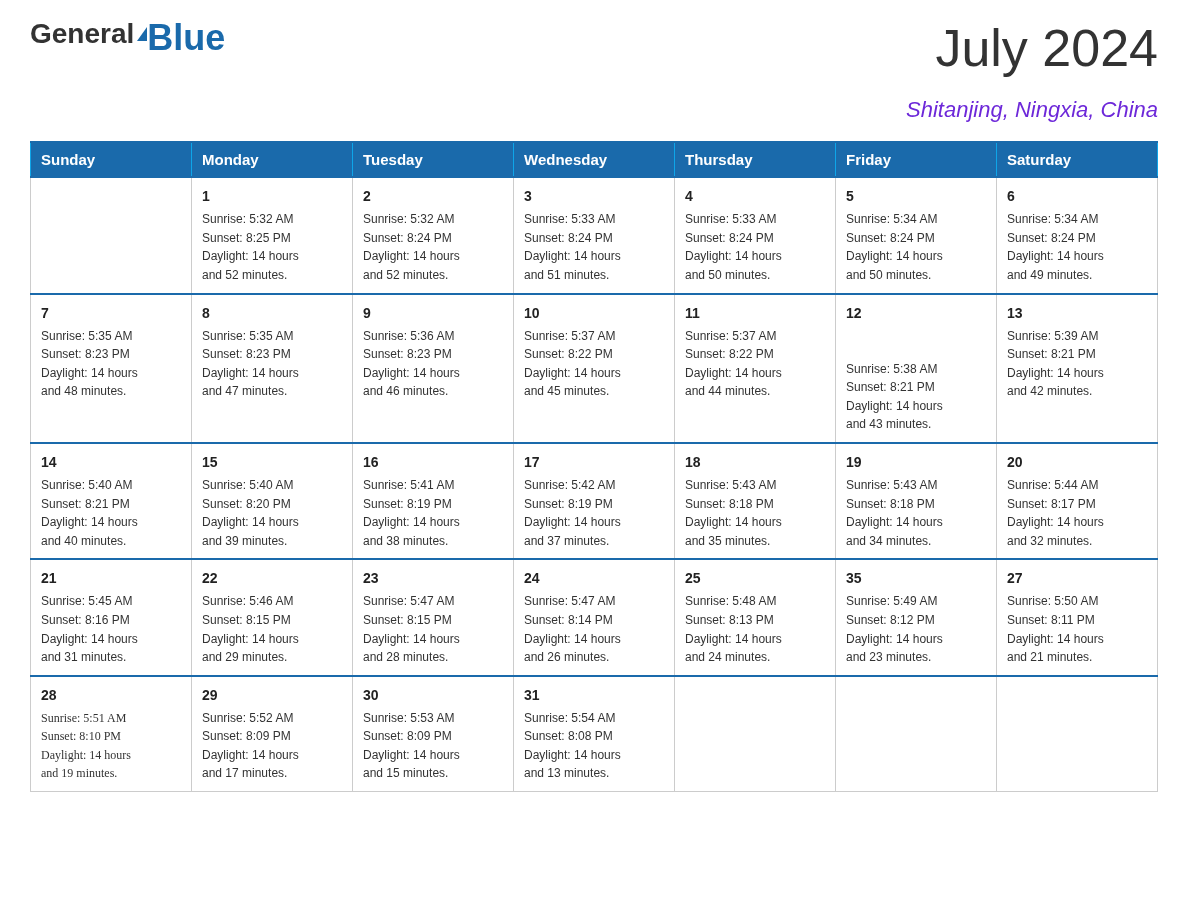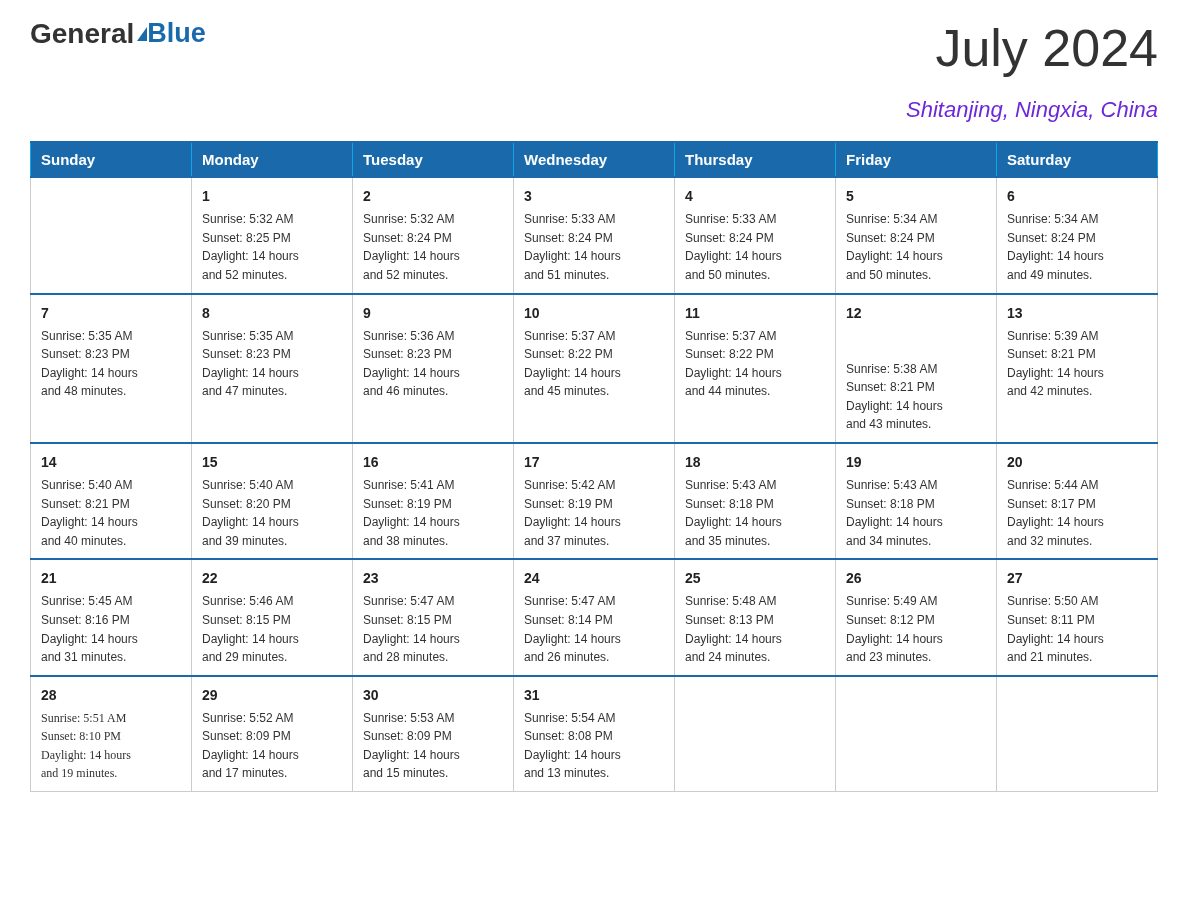--- a/index.html
+++ b/index.html
@@ -22,21 +22,21 @@
       flex-direction: row;
       align-items: flex-start;
     }
     .logo-general {
       font-size: 28px;
       font-weight: bold;
       color: #333;
       line-height: 1;
     }
     .logo-blue {
-      font-size: 27px;
+      font-size: 36px;
       font-weight: bold;
       color: #1a6aab;
       line-height: 1;
     }
     .logo-triangle {
       display: inline-block;
       width: 0;
       height: 0;
       border-left: 10px solid transparent;
       border-bottom: 14px solid #1a6aab;
@@ -306,21 +306,21 @@
 and 26 minutes.</div>
         </td>
         <td>
           <div class="day-number">25</div>
           <div class="day-info" style="white-space: pre-line;">Sunrise: 5:48 AM
 Sunset: 8:13 PM
 Daylight: 14 hours
 and 24 minutes.</div>
         </td>
         <td>
-          <div class="day-number">26</div>
+          <div class="day-number">35</div>
           <div class="day-info" style="white-space: pre-line;">Sunrise: 5:49 AM
 Sunset: 8:12 PM
 Daylight: 14 hours
 and 23 minutes.</div>
         </td>
         <td>
           <div class="day-number">27</div>
           <div class="day-info" style="white-space: pre-line;">Sunrise: 5:50 AM
 Sunset: 8:11 PM
 Daylight: 14 hours

